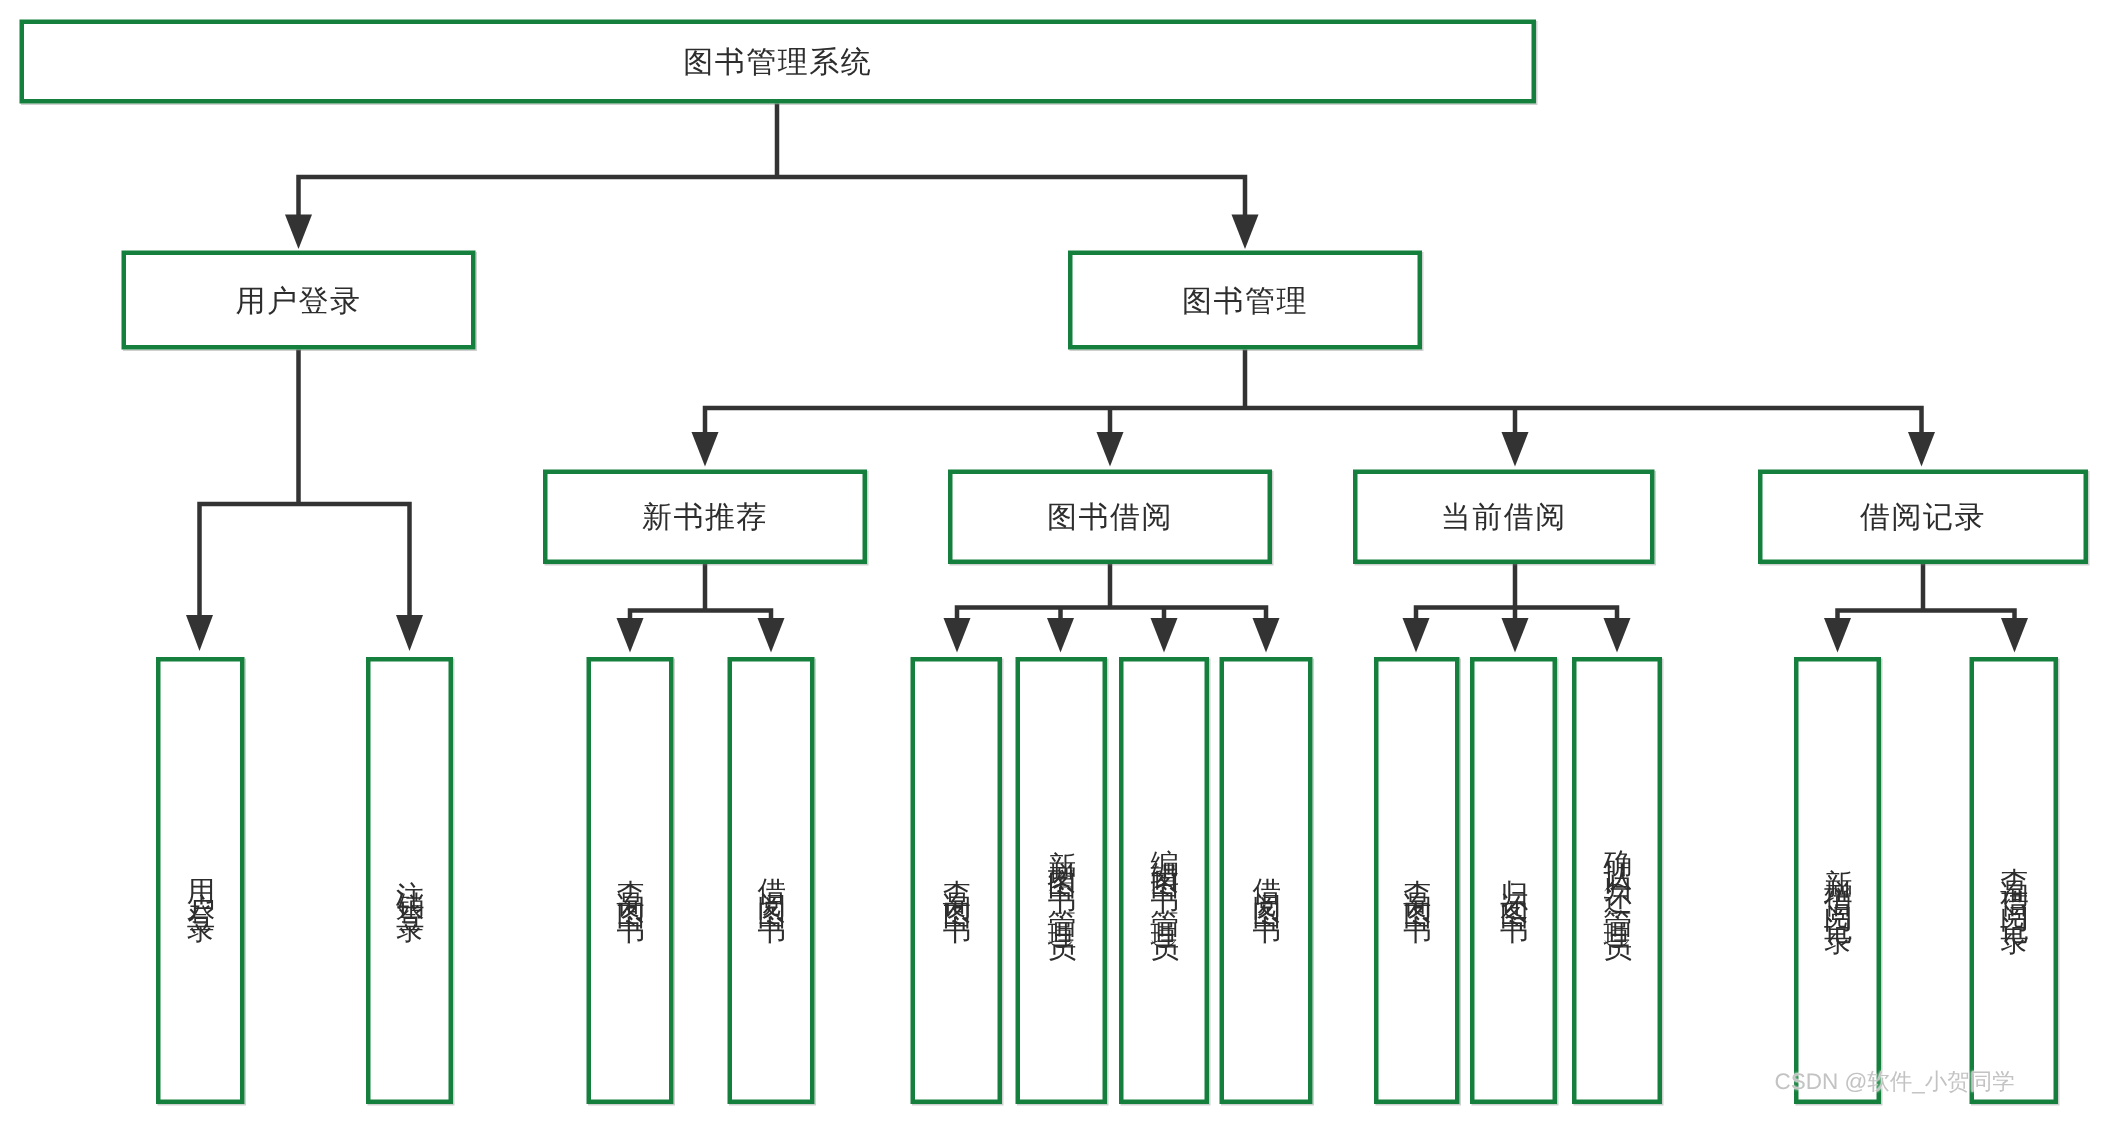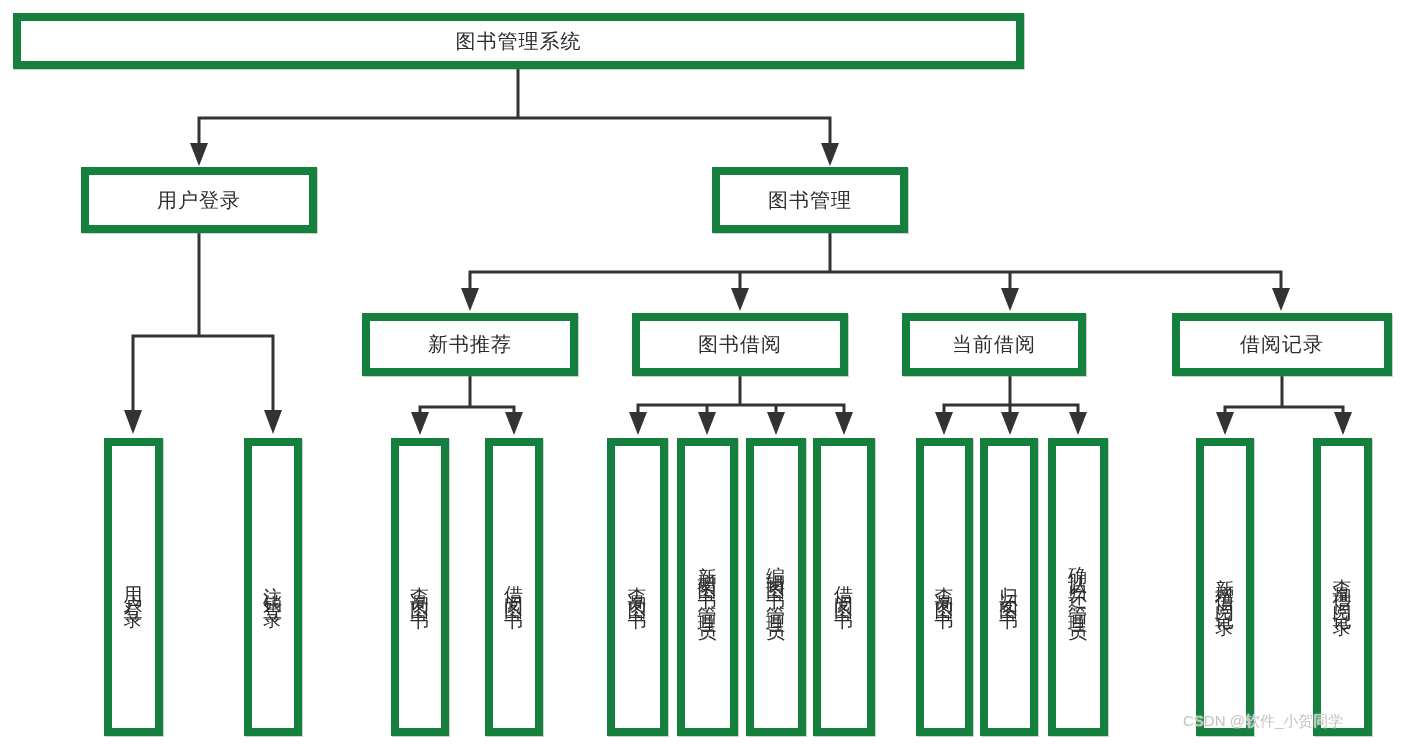--- a/index.html
+++ b/index.html
@@ -8,45 +8,45 @@
     width:1405px;height:747px;
     background:#ffffff;
     overflow:hidden;
     font-family:"Liberation Sans","DejaVu Sans",sans-serif;
   }
   #wires{position:absolute;left:0;top:0;z-index:0;}
   .box{
     position:absolute;
     box-sizing:border-box;
     background:#ffffff;
-    border:8px solid #15803d;
+    border:3px solid #15803d;
     display:flex;align-items:center;justify-content:center;
     color:#2d2d2d;
     z-index:1;
     box-shadow:1px 1px 0 rgba(120,120,120,.35);
     text-align:right;
   }
   .h-label{font-size:20px;letter-spacing:1px;white-space:nowrap;}
   .v-box .v-label{
     writing-mode:vertical-rl;
     text-orientation:mixed;
     font-size:19px;
     letter-spacing:8px;
     line-height:1;
     white-space:nowrap;
   }
   
   .n-root{left:13px;top:13px;width:1011px;height:56px;}
   
   .n-user{left:81px;top:167px;width:236px;height:66px;}
-  .n-mgmt{left:712px;top:167px;width:196px;height:66px;}
+  .n-mgmt{left:712px;top:167px;width:236px;height:66px;}
   
   .n-newbook{left:362px;top:313px;width:216px;height:63px;}
   .n-borrow{left:632px;top:313px;width:216px;height:63px;}
-  .n-current{left:902px;top:313px;width:184px;height:63px;}
+  .n-current{left:902px;top:313px;width:201px;height:63px;}
   .n-record{left:1172px;top:313px;width:220px;height:63px;}
   
   .v-box{top:438px;height:298px;}
   .lf-user-login {left:104px;width:59px;}
   .lf-logout     {left:244px;width:58px;}
   .lf-nb-query   {left:391px;width:58px;}
   .lf-nb-borrow  {left:485px;width:58px;}
   .lf-bb-query   {left:607px;width:61px;}
   .lf-bb-add     {left:677px;width:61px;}
   .lf-bb-edit    {left:746px;width:60px;}

